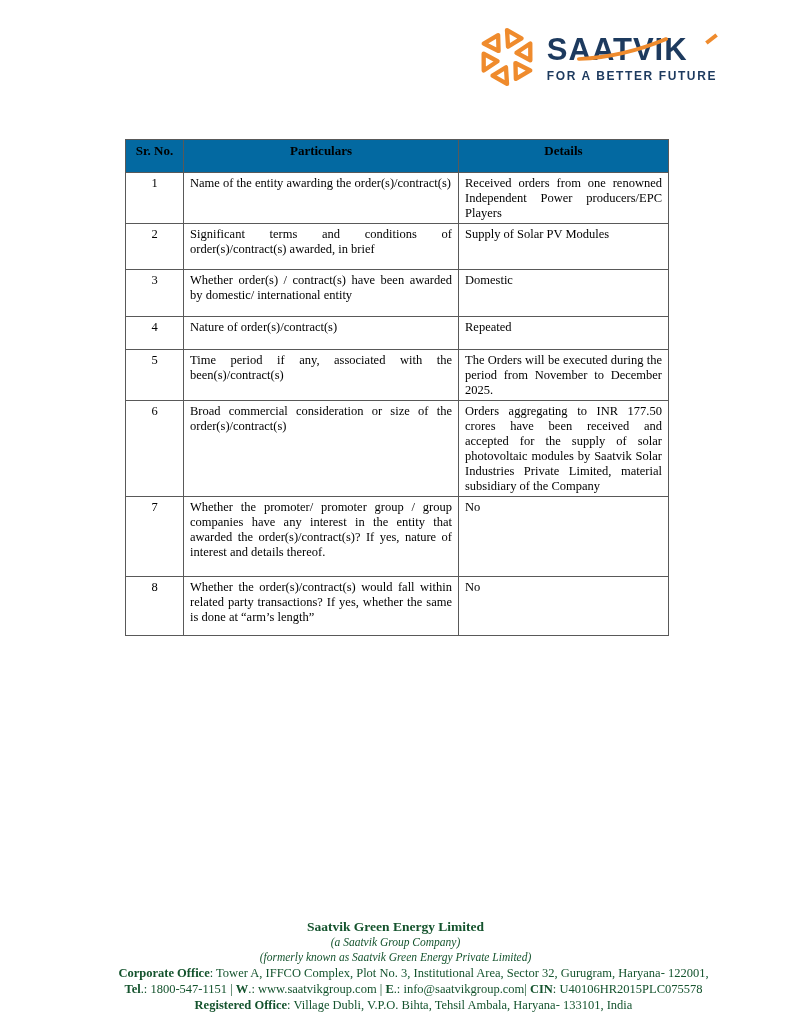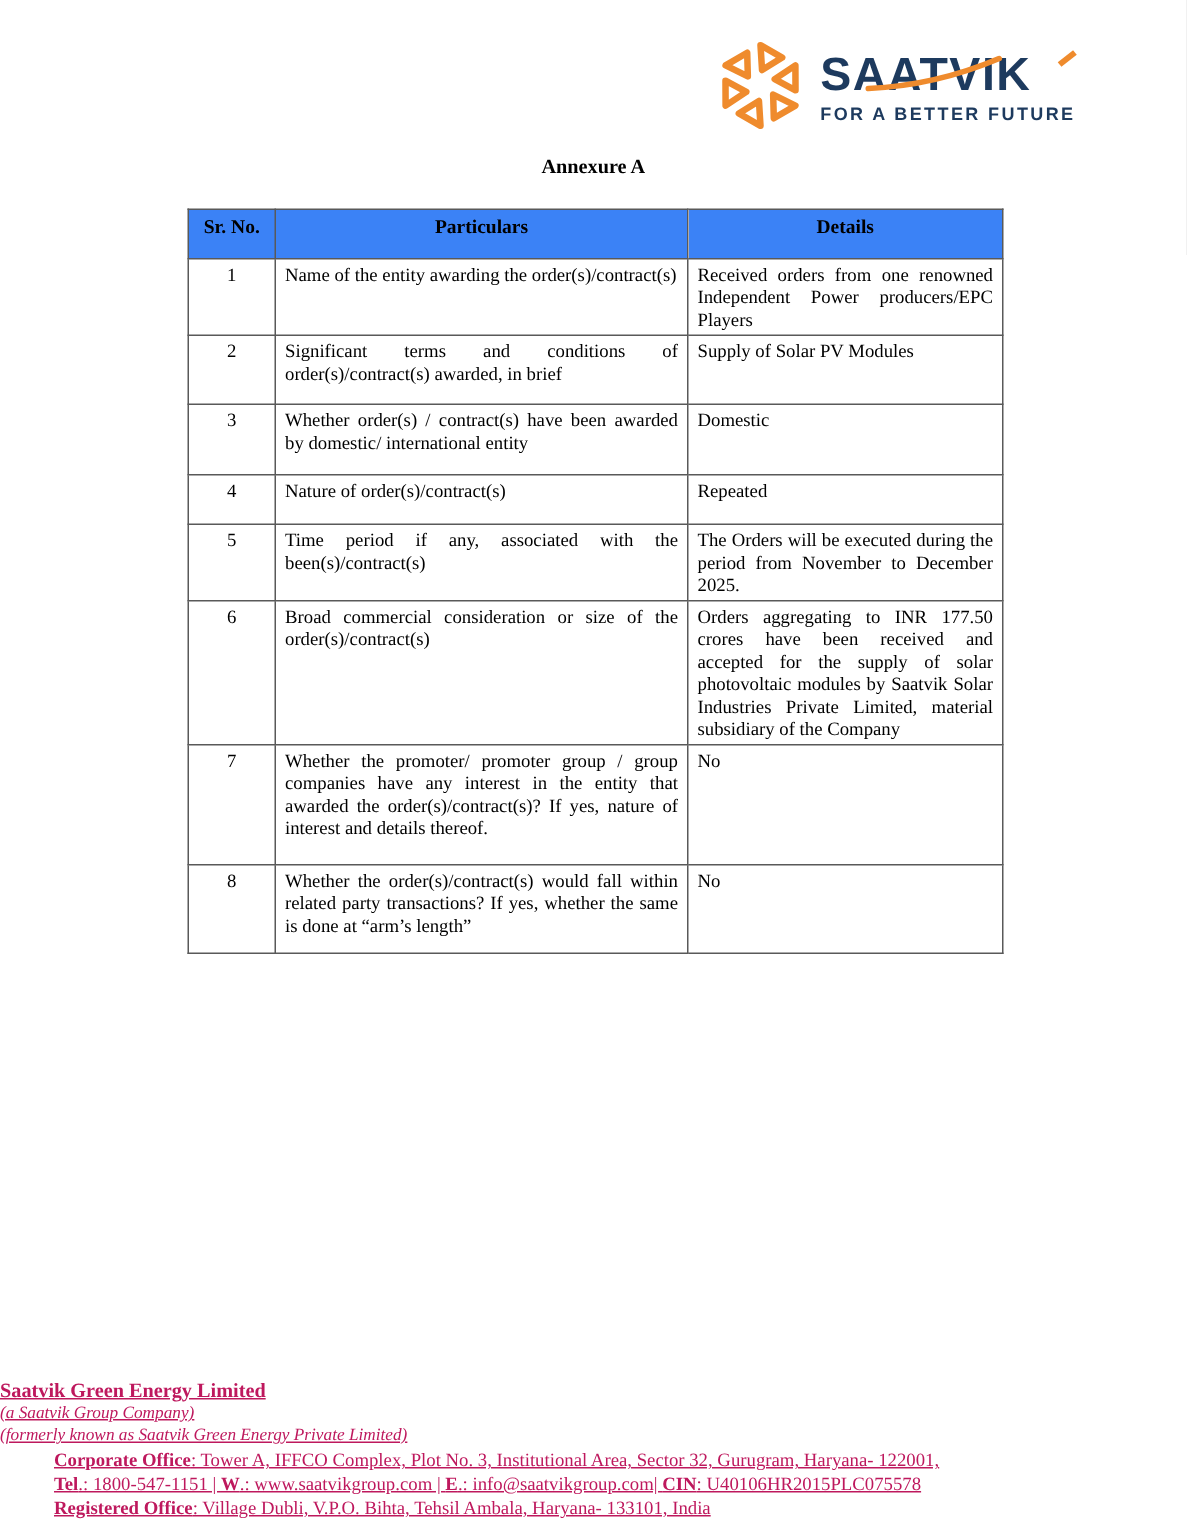--- a/index.html
+++ b/index.html
@@ -79,21 +79,21 @@
   table.annexure col.c-sr { width: 58px; }
   table.annexure col.c-part { width: 275px; }
   table.annexure col.c-det { width: 210px; }
   table.annexure th, table.annexure td {
     border: 1px solid #595959;
     vertical-align: top;
     padding: 3px 6px 2px 6px;
     overflow: hidden;
   }
   table.annexure th {
-    background: #3b82f6;
+    background: #0369a1;
     font-weight: bold;
     text-align: center;
     font-size: 13px;
     height: 27px;
   }
   td.sr { text-align: center; }
   td.part, td.det { text-align: justify; }
   tr.r1 td { height: 41px; }
   tr.r2 td { height: 40px; }
   tr.r3 td { height: 41px; }
@@ -101,23 +101,22 @@
   tr.r5 td { height: 41px; }
   tr.r6 td { height: 85px; }
   tr.r7 td { height: 74px; }
   tr.r8 td { height: 53px; }
 
   
   .footer {
     position: absolute;
     top: 918px;
     left: 0; right: 0;
-    text-align: left;
-    color: #be185d;
-    text-decoration: underline;
+    text-align: center;
+    color: #14532d;
   }
   .f-company { font-weight: bold; font-size: 13.5px; line-height: 17px; }
   .f-italic  { font-style: italic; font-size: 11.5px; line-height: 15px; }
   .f-line    { font-size: 12.5px; line-height: 16px; margin-left: 36px; }
   .f-line b  { font-weight: bold; }
 </style>
 </head>
 <body>
 
 <div class="page">
@@ -138,21 +137,20 @@
         <span>SAATVIK</span>
         <svg class="swoosh" viewBox="0 0 160 32" preserveAspectRatio="none">
           <path d="M30 25 Q72 23 112 5" stroke="#ef8b2d" stroke-width="3.6" fill="none" stroke-linecap="round"></path>
         </svg>
         <span class="k-accent"></span>
       </div>
       <div class="tagline">FOR A BETTER FUTURE</div>
     </div>
   </div>
 
-  <div class="doc-title">Annexure A</div>
 
   <div class="table-wrap">
     <table class="annexure">
       <colgroup>
           <col class="c-sr">
           <col class="c-part">
           <col class="c-det">
         </colgroup>
       <tbody>
           <tr>

